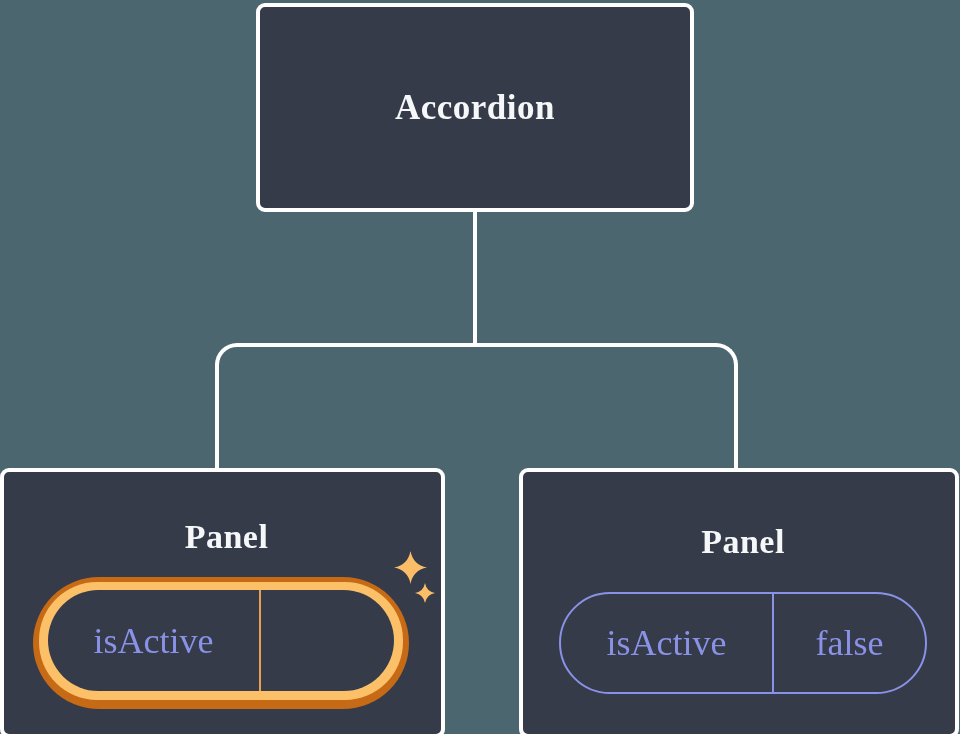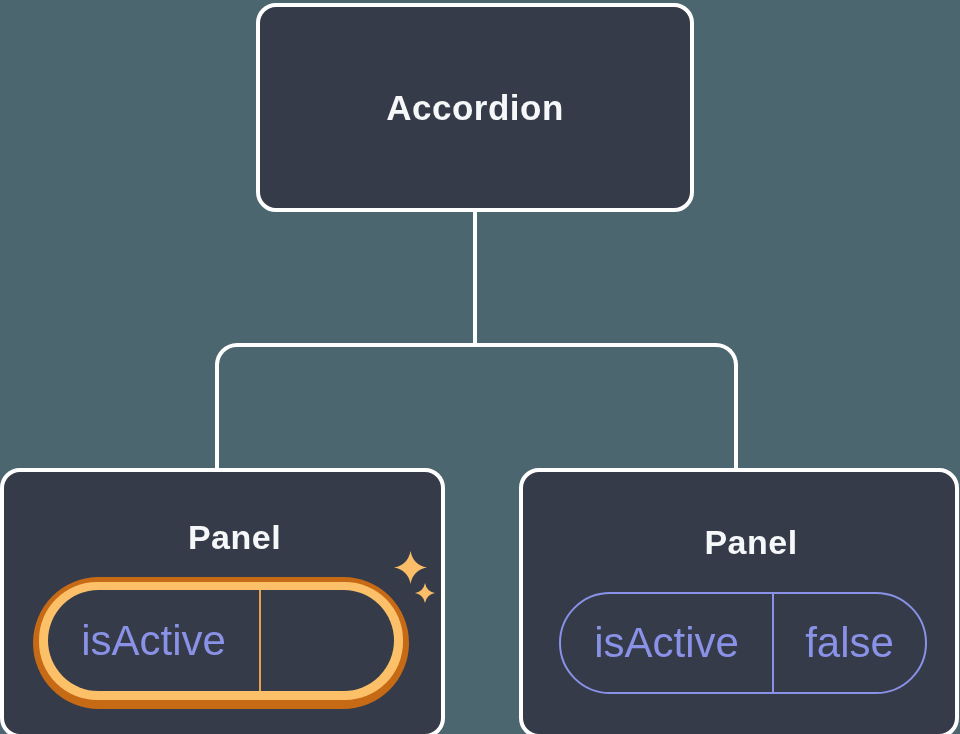--- a/index.html
+++ b/index.html
@@ -12,21 +12,22 @@
     position: relative;
     width: 960px; height: 734px;
     background: var(--bg, #4c6670);
     overflow: hidden;
   }
   .node {
     position: absolute;
     box-sizing: border-box;
     background: var(--card, #353b48);
     border: 4px solid var(--line, #ffffff);
-    border-radius: 20px;
+    border-radius: 9px;
+    font-family: Liberation Serif, serif;
   }
   .node-accordion {
     left: 256px; top: 3px; width: 438px; height: 209px;
     display: flex; align-items: center; justify-content: center;
   }
   .node-title {
     color: var(--title, #f6f7f9);
     font-size: 35px; font-weight: 600; letter-spacing: 0.5px;
   }
   .stem {
@@ -39,21 +40,21 @@
     box-sizing: border-box;
     left: 215px; top: 343px; width: 523px; height: 125px;
     border-top: 4px solid var(--line, #ffffff);
     border-left: 4px solid var(--line, #ffffff);
     border-right: 4px solid var(--line, #ffffff);
     border-radius: 22px 22px 0 0;
   }
   .node-panel-left  { left: 0px;   top: 468px; width: 445px; height: 270px; }
   .node-panel-right { left: 519px; top: 468px; width: 440px; height: 270px; }
   .panel-title {
-    position: absolute; left: 12px; width: 100%;
+    position: absolute; left: 4px; width: 100%;
     text-align: center;
     color: var(--title, #f6f7f9);
     font-size: 34px; font-weight: 600; line-height: 40px;
     letter-spacing: 0.5px;
   }
   .panel-title-left  { top: 45px; }
   .panel-title-right { top: 50px; }
 
   
   .glow-outer {
@@ -81,21 +82,21 @@
   .pill-active { background: var(--card, #353b48); }
   .pill-inactive {
     position: absolute; left: 36px; top: 120px;
     width: 368px; height: 102px;
     border: 2px solid var(--purple, #8a92e8);
     background: transparent;
   }
   .cell {
     display: flex; align-items: center; justify-content: center;
     color: var(--purple, #8a92e8);
-    font-size: 42px;
+    font-size: 36px;
   }
   .cell-name  { width: 211px; flex: 0 0 211px; }
   .cell-value { flex: 1; }
   .cell-value-bold { font-weight: 700; }
   .pill-divider { width: 2px; flex: 0 0 2px; }
   .pill-divider-orange { background: var(--dividerOrange, #e6a14f); }
   .pill-divider-purple { background: var(--purple, #8a92e8); }
 
   .sparkle { position: absolute; z-index: 3; }
   .sparkle-large { left: 390px; top: 79px;  width: 33px; height: 33px; }

